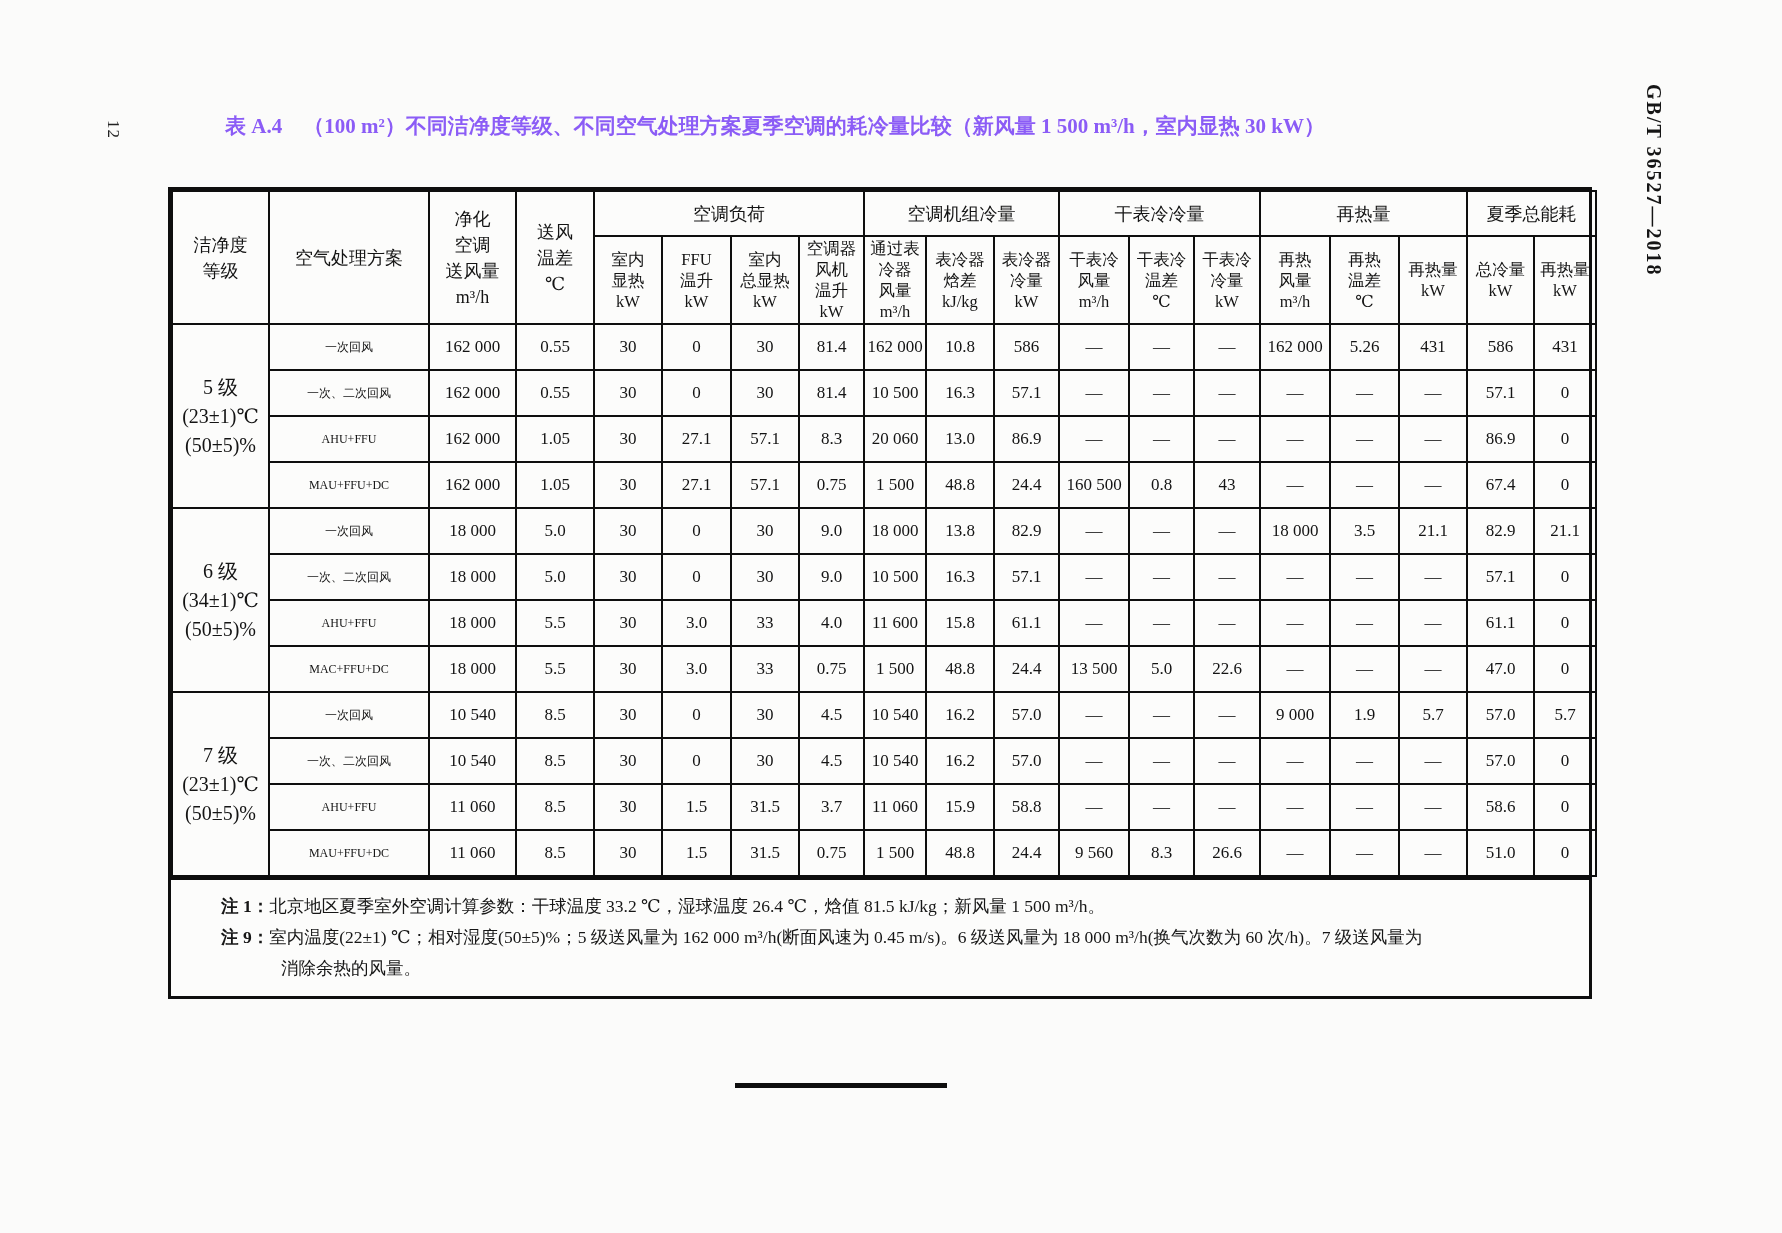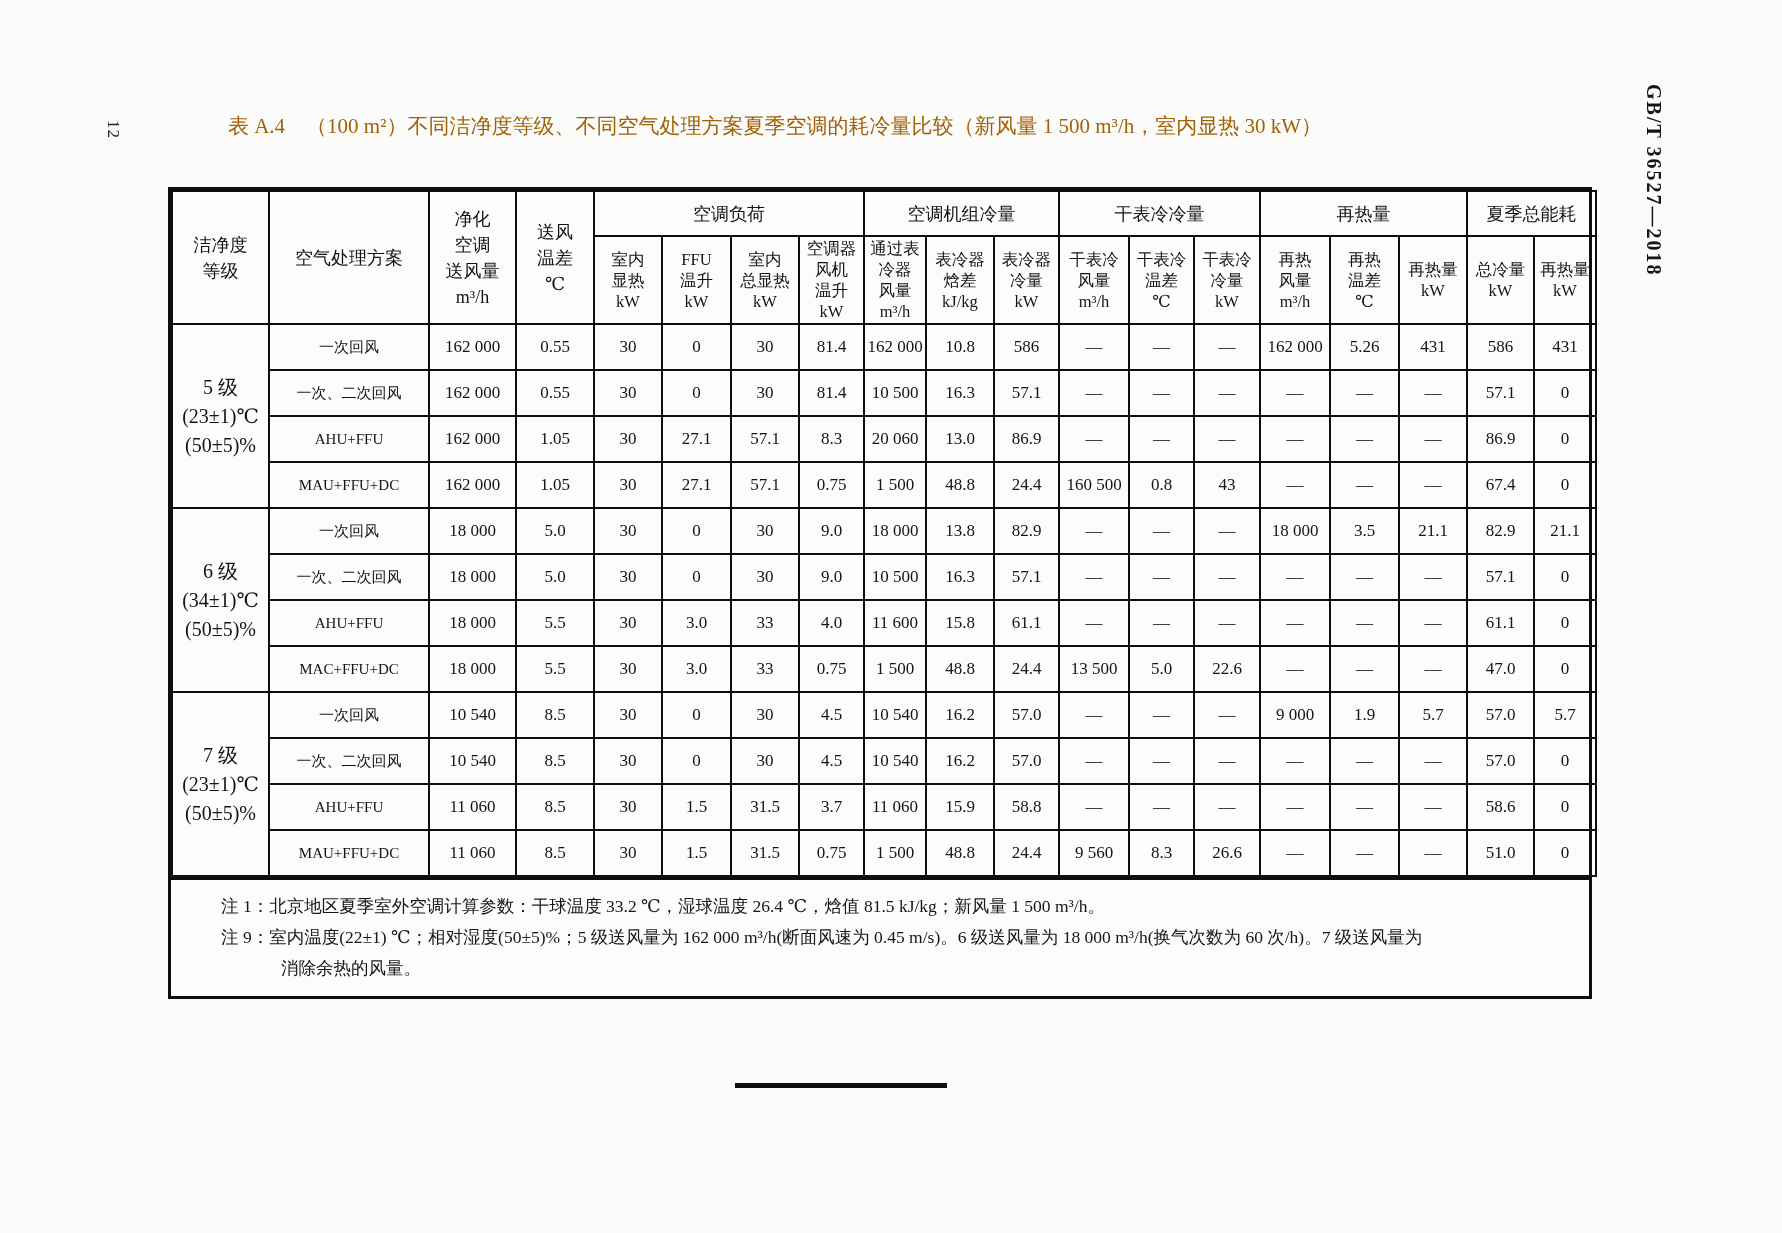--- a/index.html
+++ b/index.html
@@ -13,48 +13,48 @@
   .page-num{
     position:absolute;left:103px;top:120px;
     writing-mode:vertical-rl;font-size:17px;letter-spacing:1px;color:#222;
   }
   .std-code{
     position:absolute;left:1642px;top:84px;
     writing-mode:vertical-rl;font-size:20px;font-weight:bold;letter-spacing:2px;color:#151515;
   }
   .title{
     position:absolute;left:168px;top:112px;width:1214px;
-    text-align:center;font-size:21px;font-weight:normal;white-space:nowrap;color:#a16207;
+    text-align:center;font-size:21px;font-weight:bold;white-space:nowrap;color:#8b5cf6;
   }
   .frame{
     position:absolute;left:168px;top:187px;width:1424px;
     border:3px solid #0e0e0e;box-sizing:border-box;background:#fcfcfb;
   }
   table{border-collapse:collapse;width:100%;table-layout:fixed;}
   th,td{
     border:2px solid #0e0e0e;
     text-align:center;vertical-align:middle;
     padding:1px 2px;overflow:hidden;
     font-weight:normal;color:#141414;
   }
   thead tr.hrow1 th{height:41px;font-size:18px;}
   thead tr.hrow2 th{height:84px;font-size:16.5px;line-height:21px;}
   thead th{white-space:pre-line;}
   thead th.h-static{font-size:17px;line-height:26px;}
   tbody tr{height:46px;}
   tbody td{font-size:17px;}
   td.level{white-space:pre-line;font-size:20px;line-height:29px;}
-  td.scheme{font-size:15px;letter-spacing:0;font-family:Liberation Serif, serif;}
+  td.scheme{font-size:12px;letter-spacing:0;font-family:Liberation Serif, serif;}
   .notes{
     border-top:3px solid #0e0e0e;
     padding:11px 20px 12px 50px;
     font-size:17.5px;line-height:31px;color:#161616;
   }
   .note{white-space:pre-line;padding-left:60px;text-indent:-60px;}
-  .note .nlabel{font-weight:normal;}
+  .note .nlabel{font-weight:bold;}
   .end-rule{
     position:absolute;left:735px;top:1083px;width:212px;height:5px;background:#0e0e0e;
   }
 </style>
 </head>
 <body>
 
 <div class="page-num">12</div>
 <div class="std-code">GB/T 36527—2018</div>
 <div class="title">表 A.4　（100 m²）不同洁净度等级、不同空气处理方案夏季空调的耗冷量比较（新风量 1 500 m³/h，室内显热 30 kW）</div>

